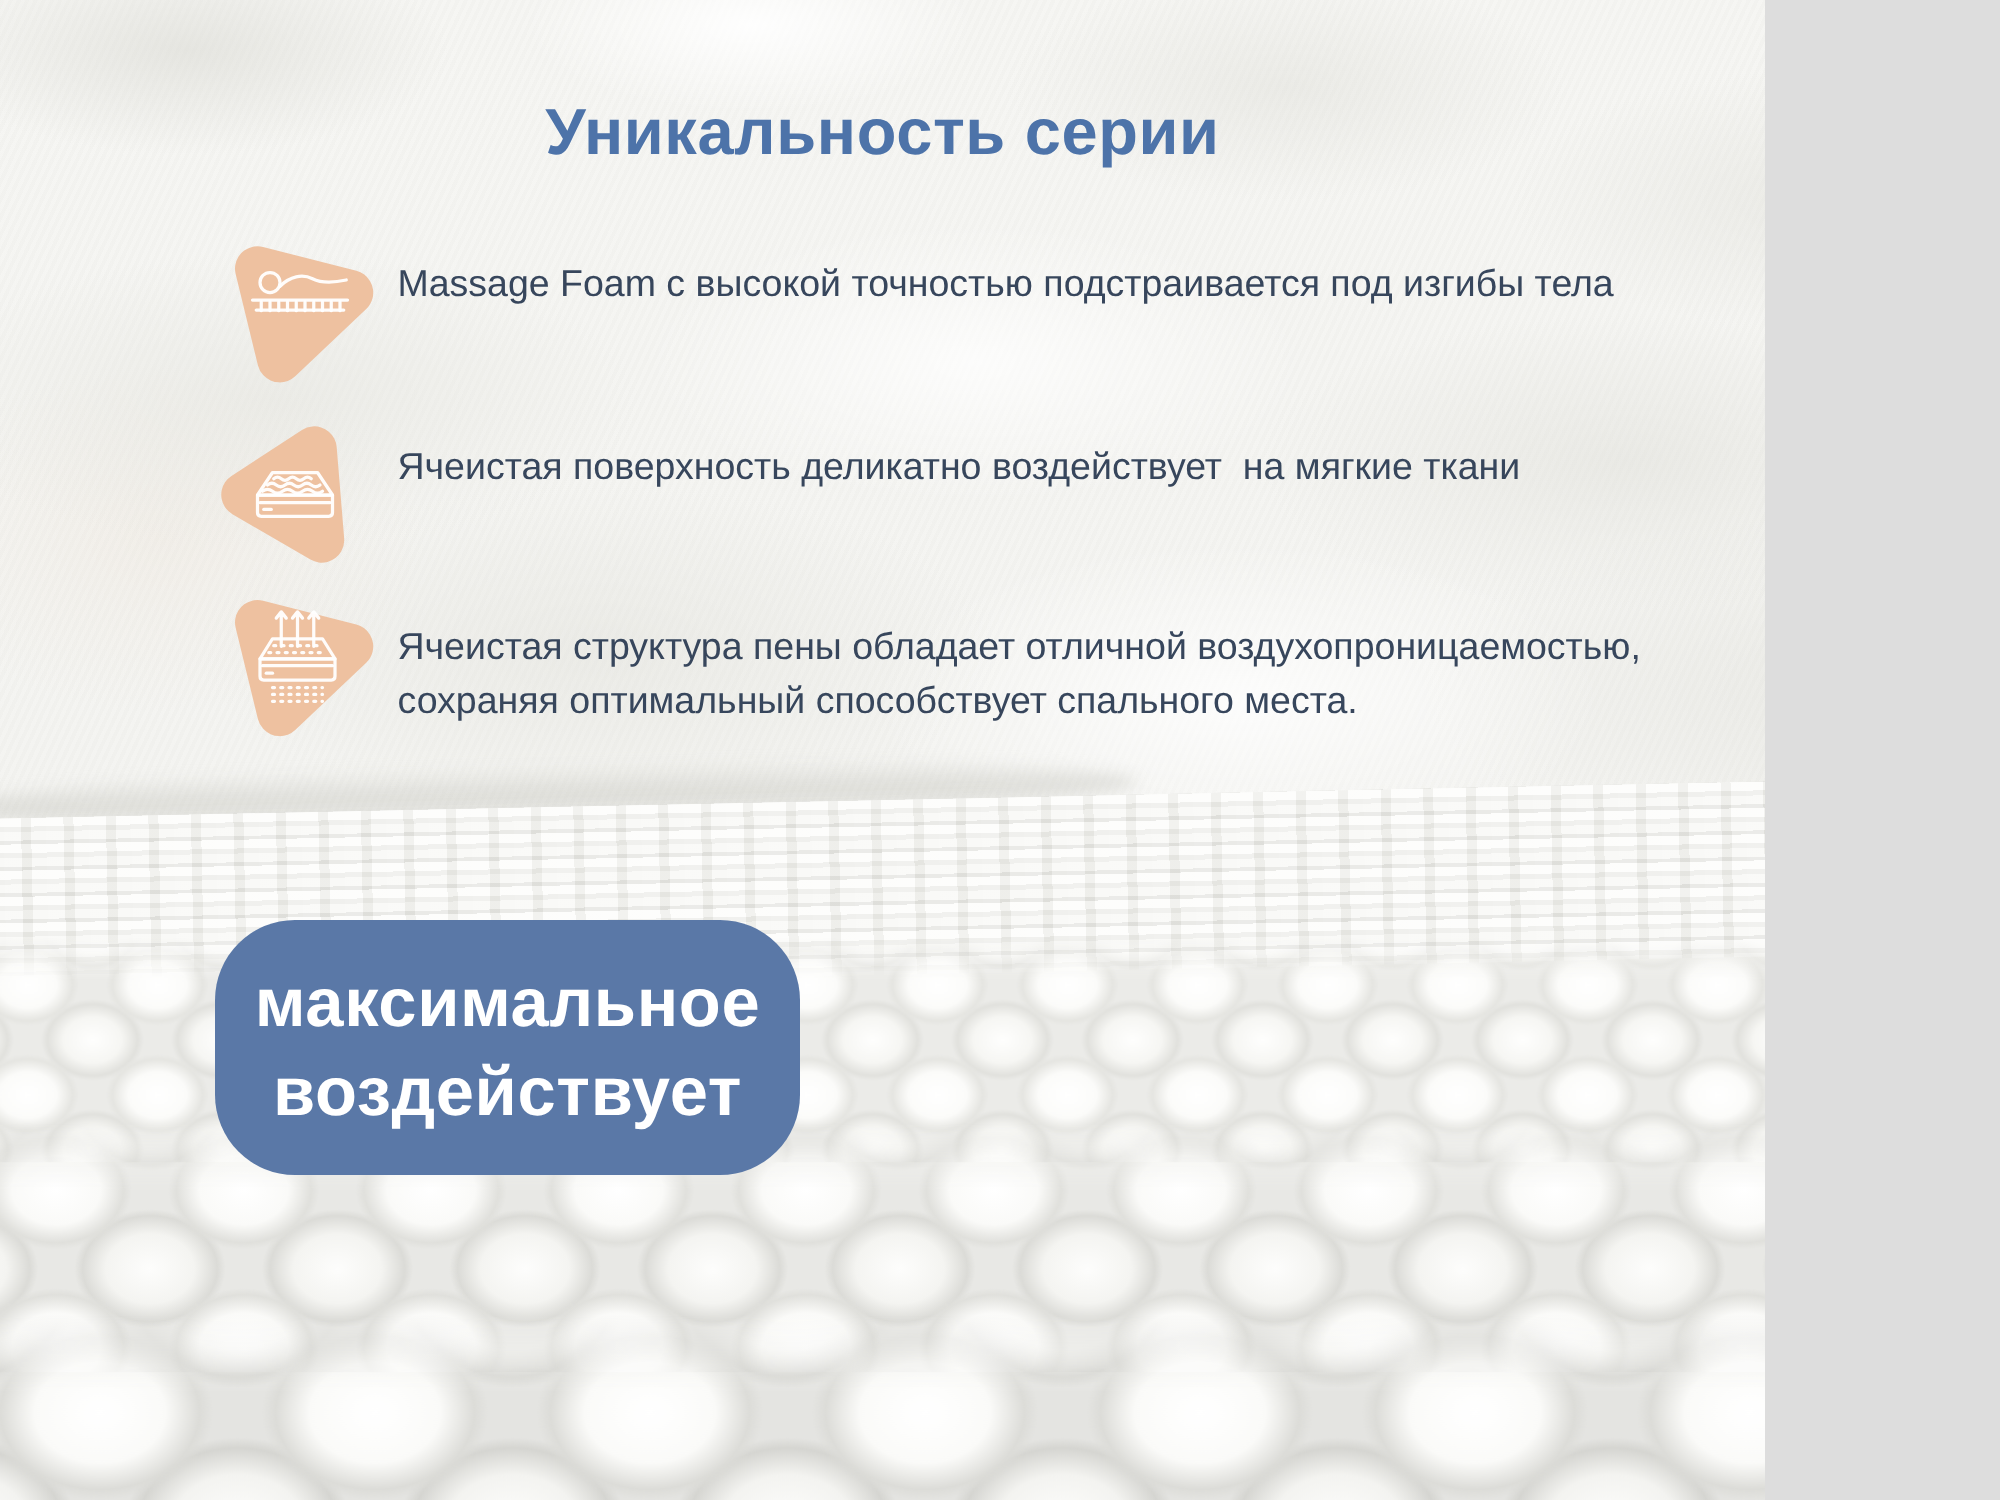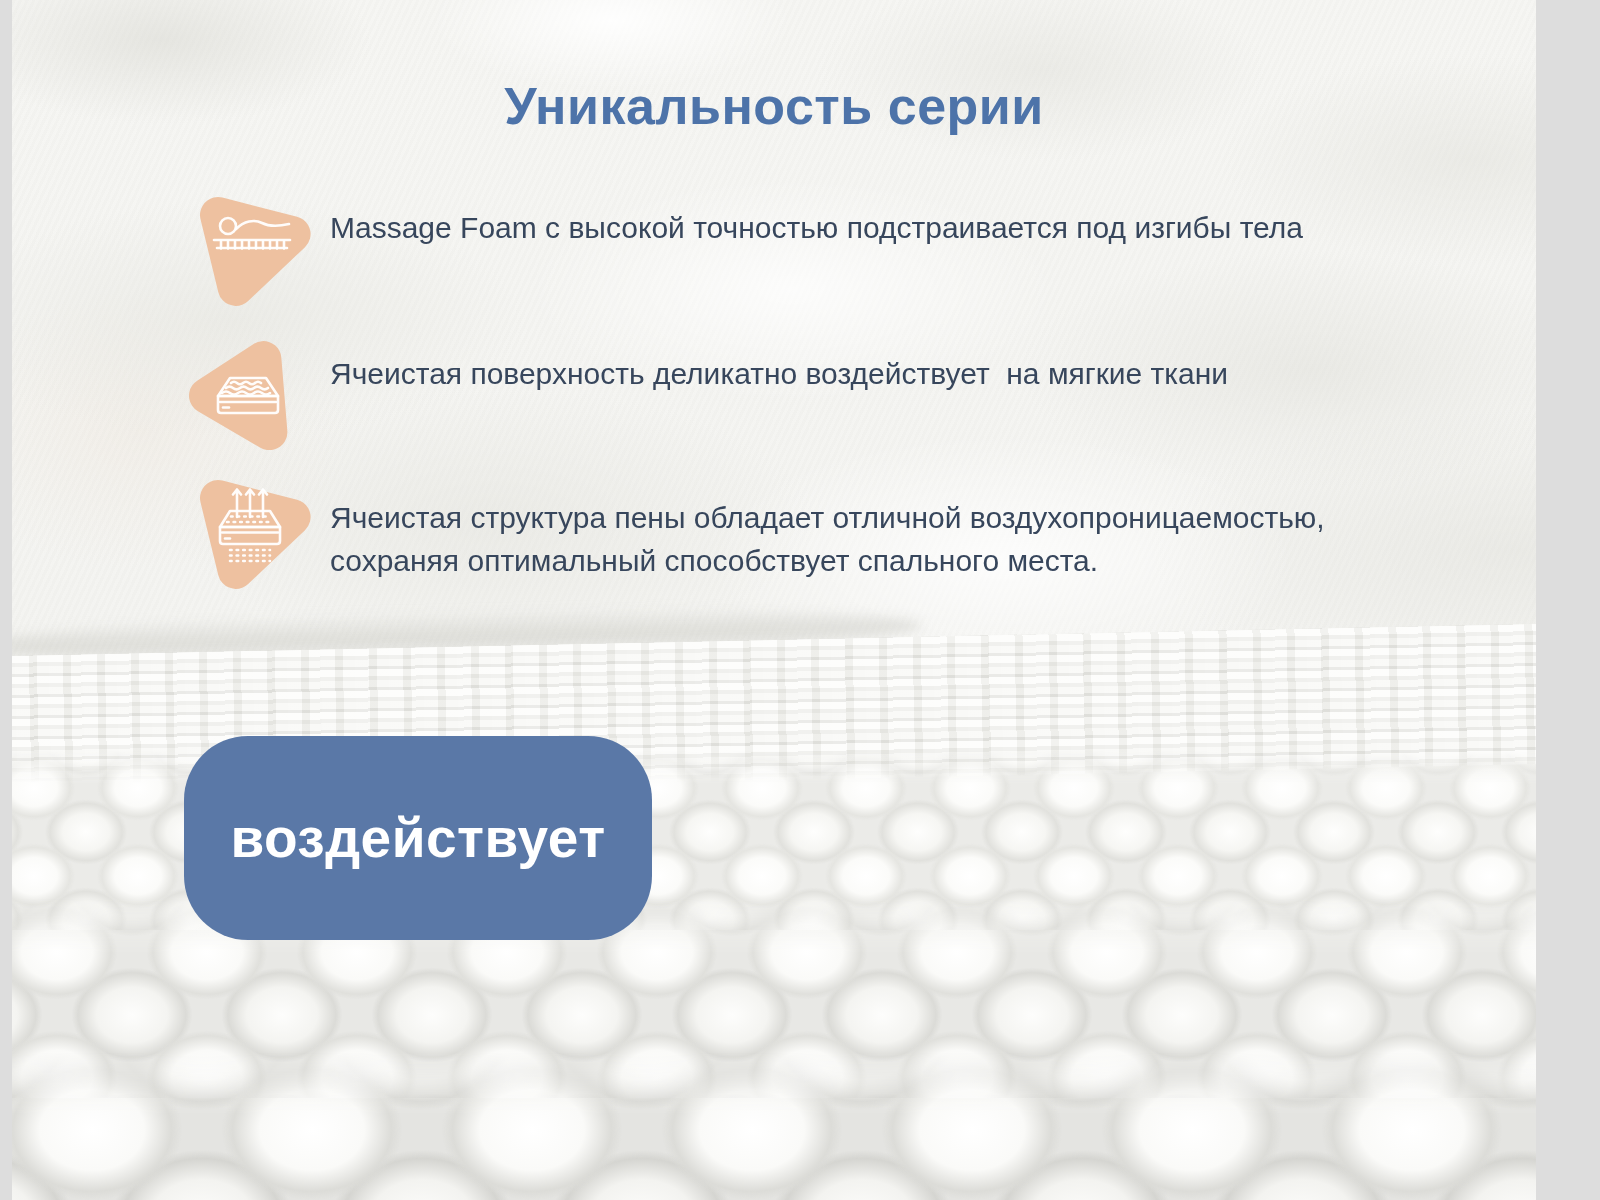--- a/index.html
+++ b/index.html
@@ -5,24 +5,23 @@
   :root{
     --title-blue:#4d73a9;
     --text-dark:#37465c;
     --accent-peach:#eec1a0;
     --badge-blue:#5a78a7;
     --badge-text:#ffffff;
   }
   *{margin:0;padding:0;box-sizing:border-box;}
   html,body{background:#ddd;}
   .stage{
-    position:relative;width:1524px;height:1200px;overflow:hidden;
+    position:relative;width:1412px;height:1200px;overflow:hidden;
     background:linear-gradient(180deg,#f5f5f2,#f1f1ee);
     font-family:"Liberation Sans", sans-serif;
-    margin-left:12px;
   }
   
   .quilt{
     position:absolute;top:-20px;left:-20px;right:-20px;height:700px;
     background:
       radial-gradient(300px 120px at 170px 60px, rgba(219,219,213,.60), transparent 70%),
       radial-gradient(260px 100px at 620px 40px, rgba(255,255,255,.90), transparent 70%),
       radial-gradient(320px 130px at 1050px 90px, rgba(222,222,216,.45), transparent 70%),
       radial-gradient(360px 150px at 1480px 180px, rgba(224,224,218,.50), transparent 70%),
       radial-gradient(420px 170px at 240px 340px, rgba(228,228,222,.55), transparent 70%),
@@ -174,16 +173,17 @@
         <path class="glyph glyph-dots" d="M46,84 H86"></path>
       </svg>
     </div>
     <div class="feature-text">
       <div class="feature-line">Ячеистая структура пены обладает отличной воздухопроницаемостью,</div>
       <div class="feature-line">сохраняя оптимальный способствует спального места.</div>
     </div>
   </div>
 
   <div class="badge">
+    <div class="badge-line">максимальное</div>
     <div class="badge-line">воздействует</div>
   </div>
 
 </div>
 
 </body></html>

